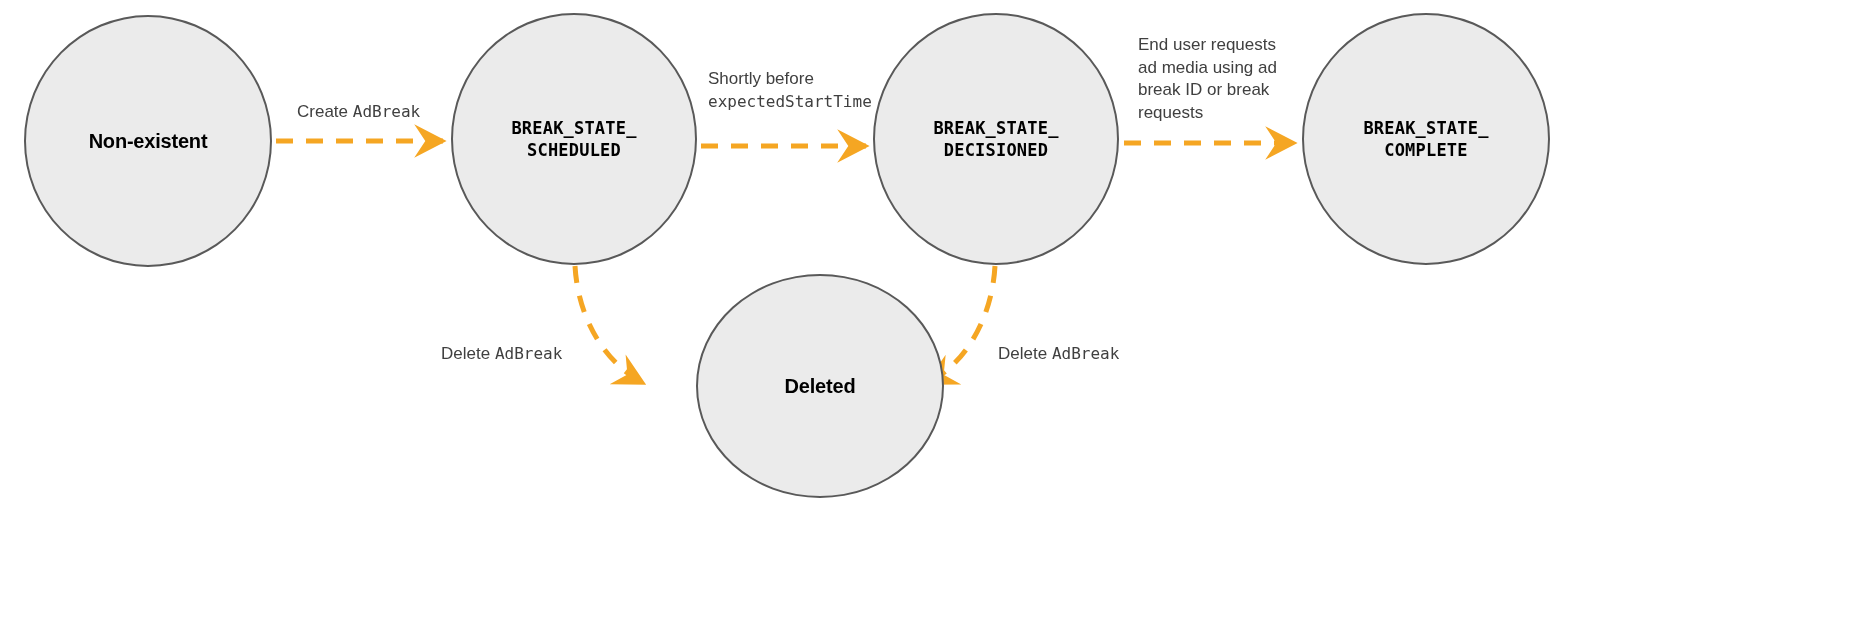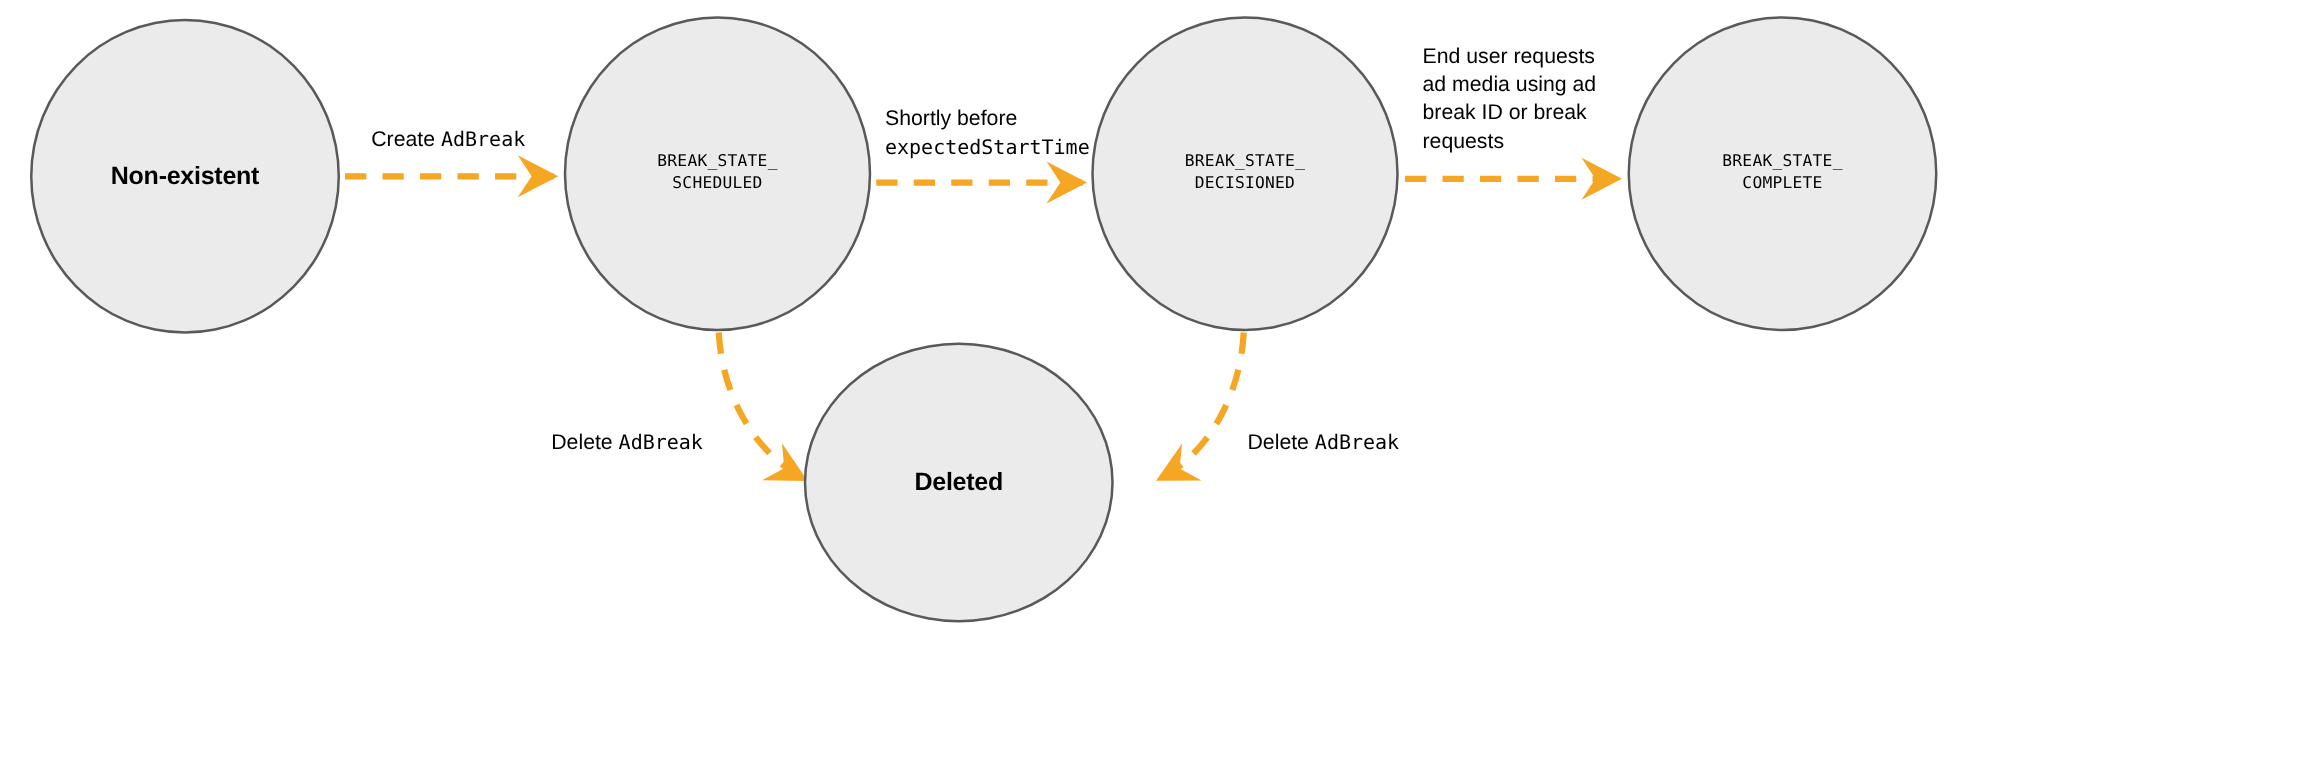--- a/index.html
+++ b/index.html
@@ -48,29 +48,29 @@
     padding: 0 6px;
   }
   .label-sans {
     font-family: "Liberation Sans", sans-serif;
     font-weight: bold;
     font-size: 20px;
     letter-spacing: -0.2px;
   }
   .label-mono {
     font-family: "DejaVu Sans Mono", monospace;
-    font-weight: normal;
-    font-size: 13px;
+    font-weight: bold;
+    font-size: 17px;
     letter-spacing: 0.2px;
   }
 
   
   .edge-label {
     position: absolute;
-    color: #000000;
+    color: #404040;
     font-size: 17px;
     line-height: 1.33;
     z-index: 3;
     white-space: nowrap;
   }
   .edge-label .txt {
     font-family: "Liberation Sans", sans-serif;
   }
   .edge-label .code {
     font-family: "DejaVu Sans Mono", monospace;
@@ -126,29 +126,29 @@
   <div class="node" style="left:873px; top:13px; width:246px; height:252px;">
     <span class="node-label label-mono">BREAK_STATE_
 DECISIONED</span>
   </div>
 
   <div class="node" style="left:1302px; top:13px; width:248px; height:252px;">
     <span class="node-label label-mono">BREAK_STATE_
 COMPLETE</span>
   </div>
 
-  <div class="node" style="left:643px; top:274px; width:248px; height:224px;">
+  <div class="node" style="left:696px; top:274px; width:248px; height:224px;">
     <span class="node-label label-sans">Deleted</span>
   </div>
 
   <div class="edge-label align-left" style="left:297px; top:101px;">
       <span class="line"><span class="txt">Create </span><span class="code">AdBreak</span></span>
     </div>
 
-  <div class="edge-label align-left" style="left:708px; top:84px;">
+  <div class="edge-label align-left" style="left:708px; top:68px;">
       <span class="line"><span class="txt">Shortly before</span></span>
       <span class="line"><span class="code">expectedStartTime</span></span>
     </div>
 
   <div class="edge-label align-left" style="left:1138px; top:34px;">
       <span class="line"><span class="txt">End user requests</span></span>
       <span class="line"><span class="txt">ad media using ad</span></span>
       <span class="line"><span class="txt">break ID or break</span></span>
       <span class="line"><span class="txt">requests</span></span>
     </div>

